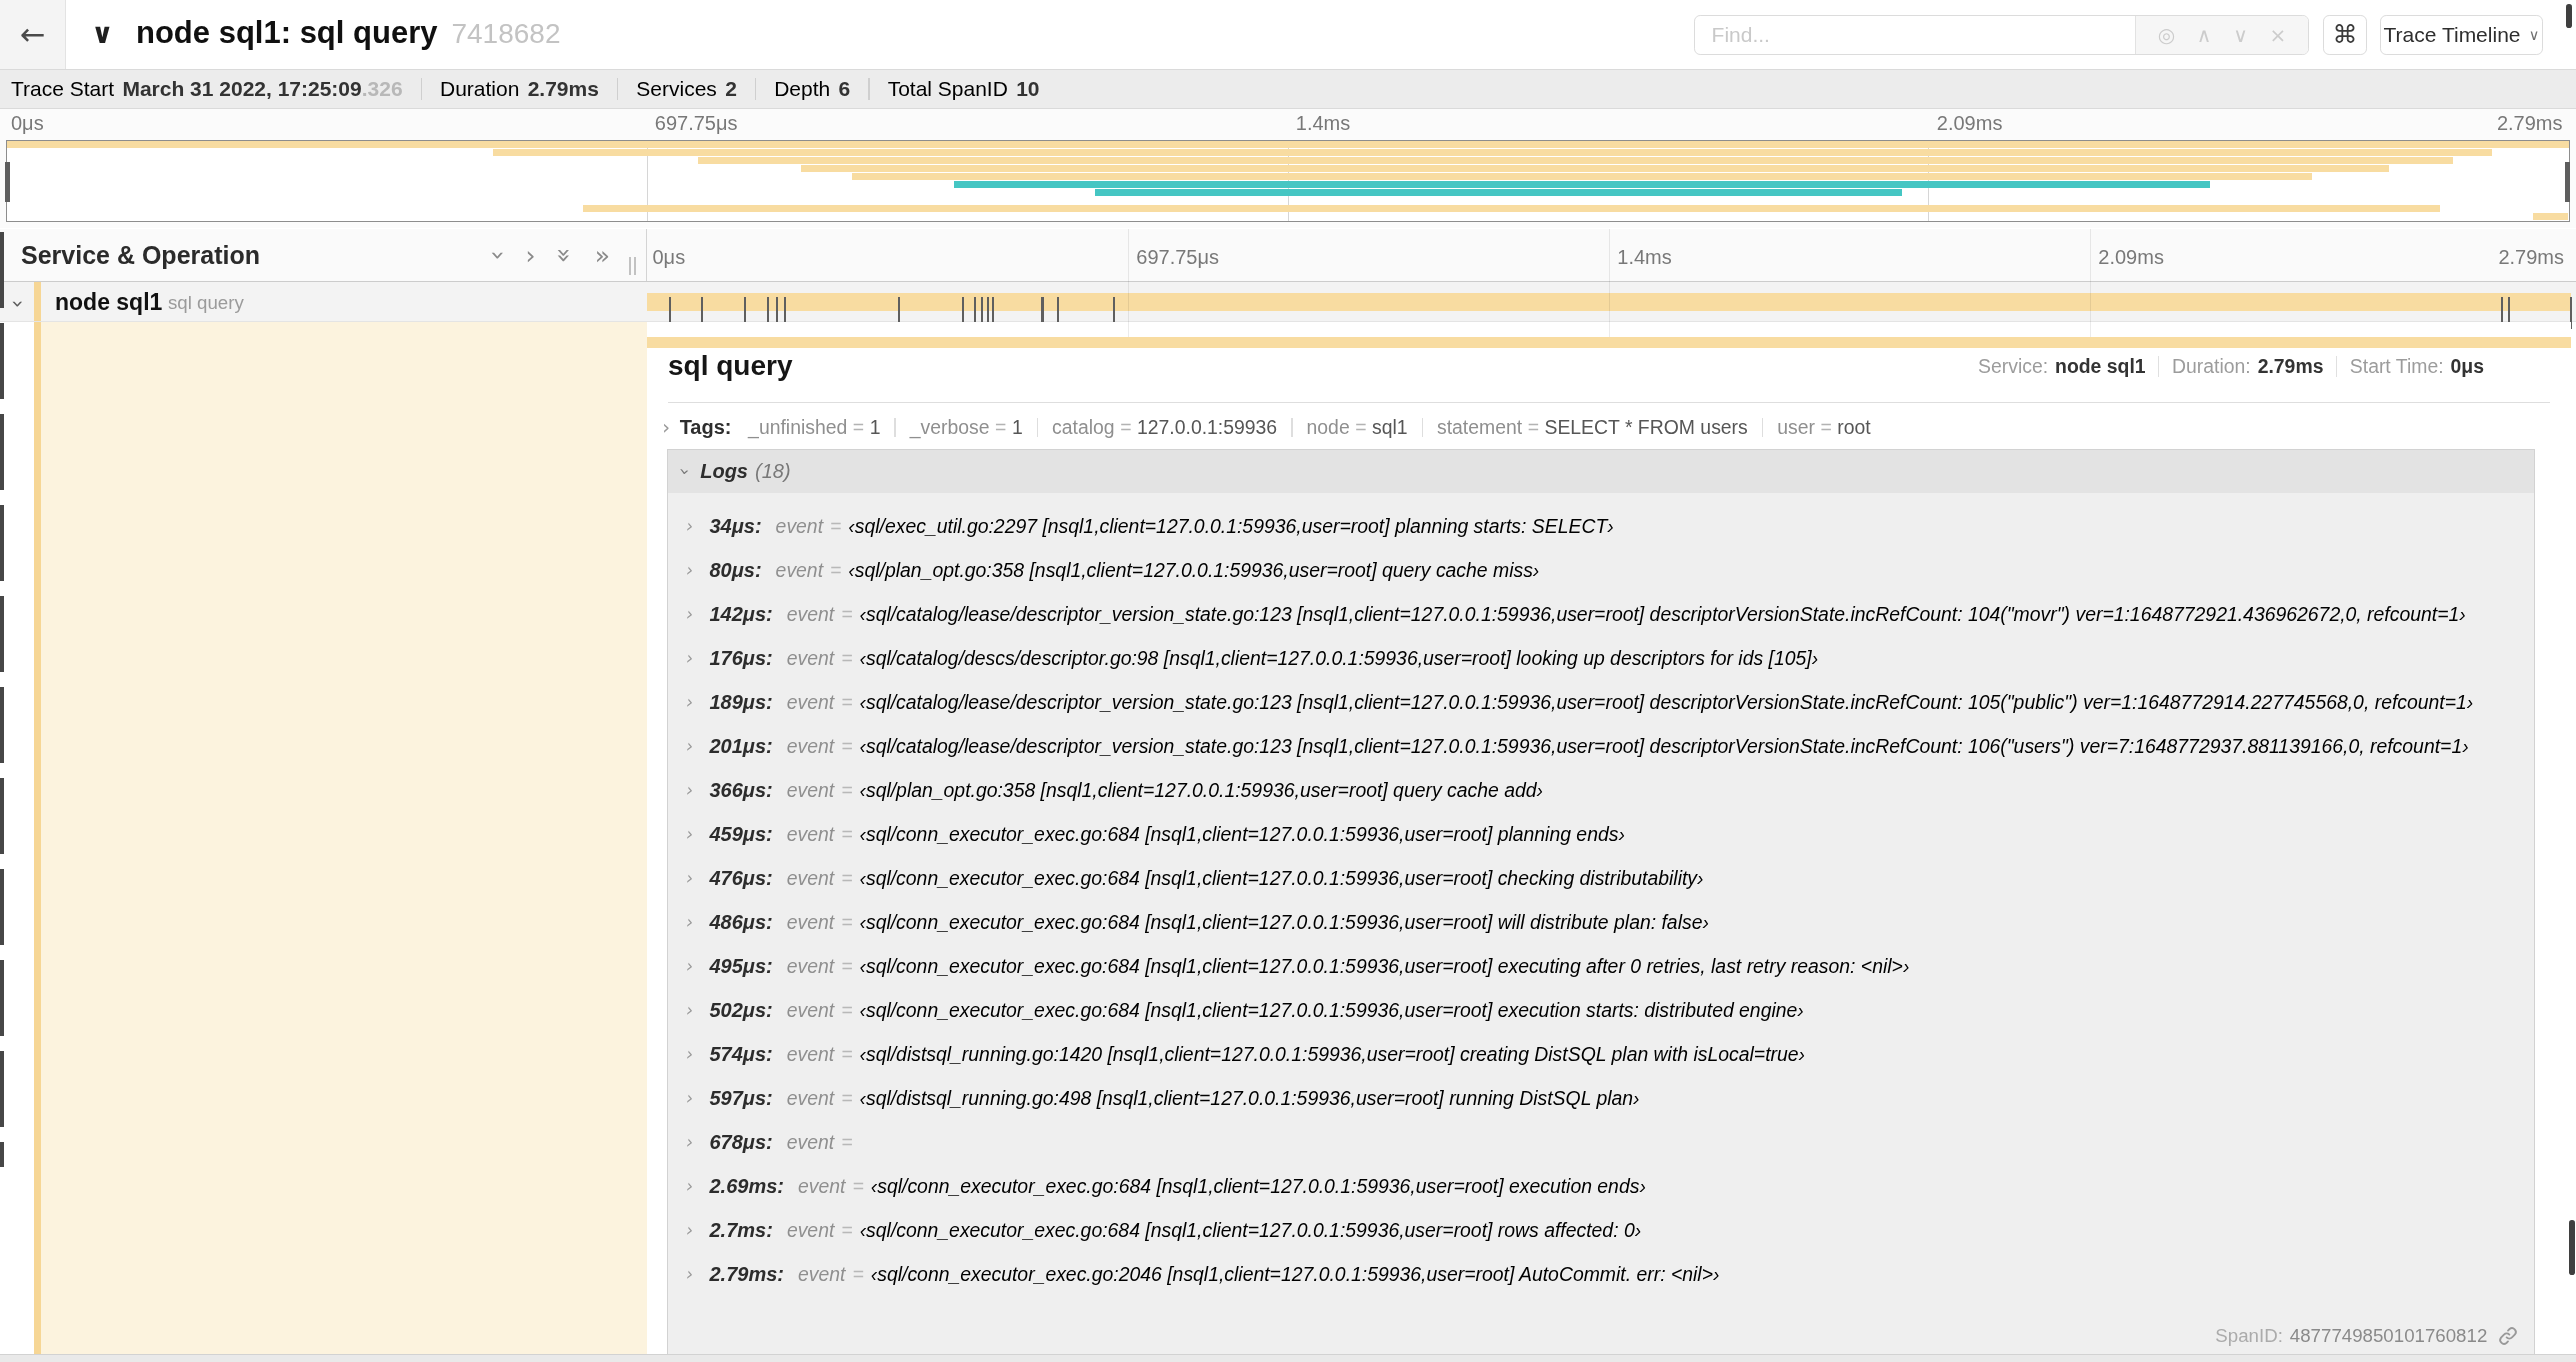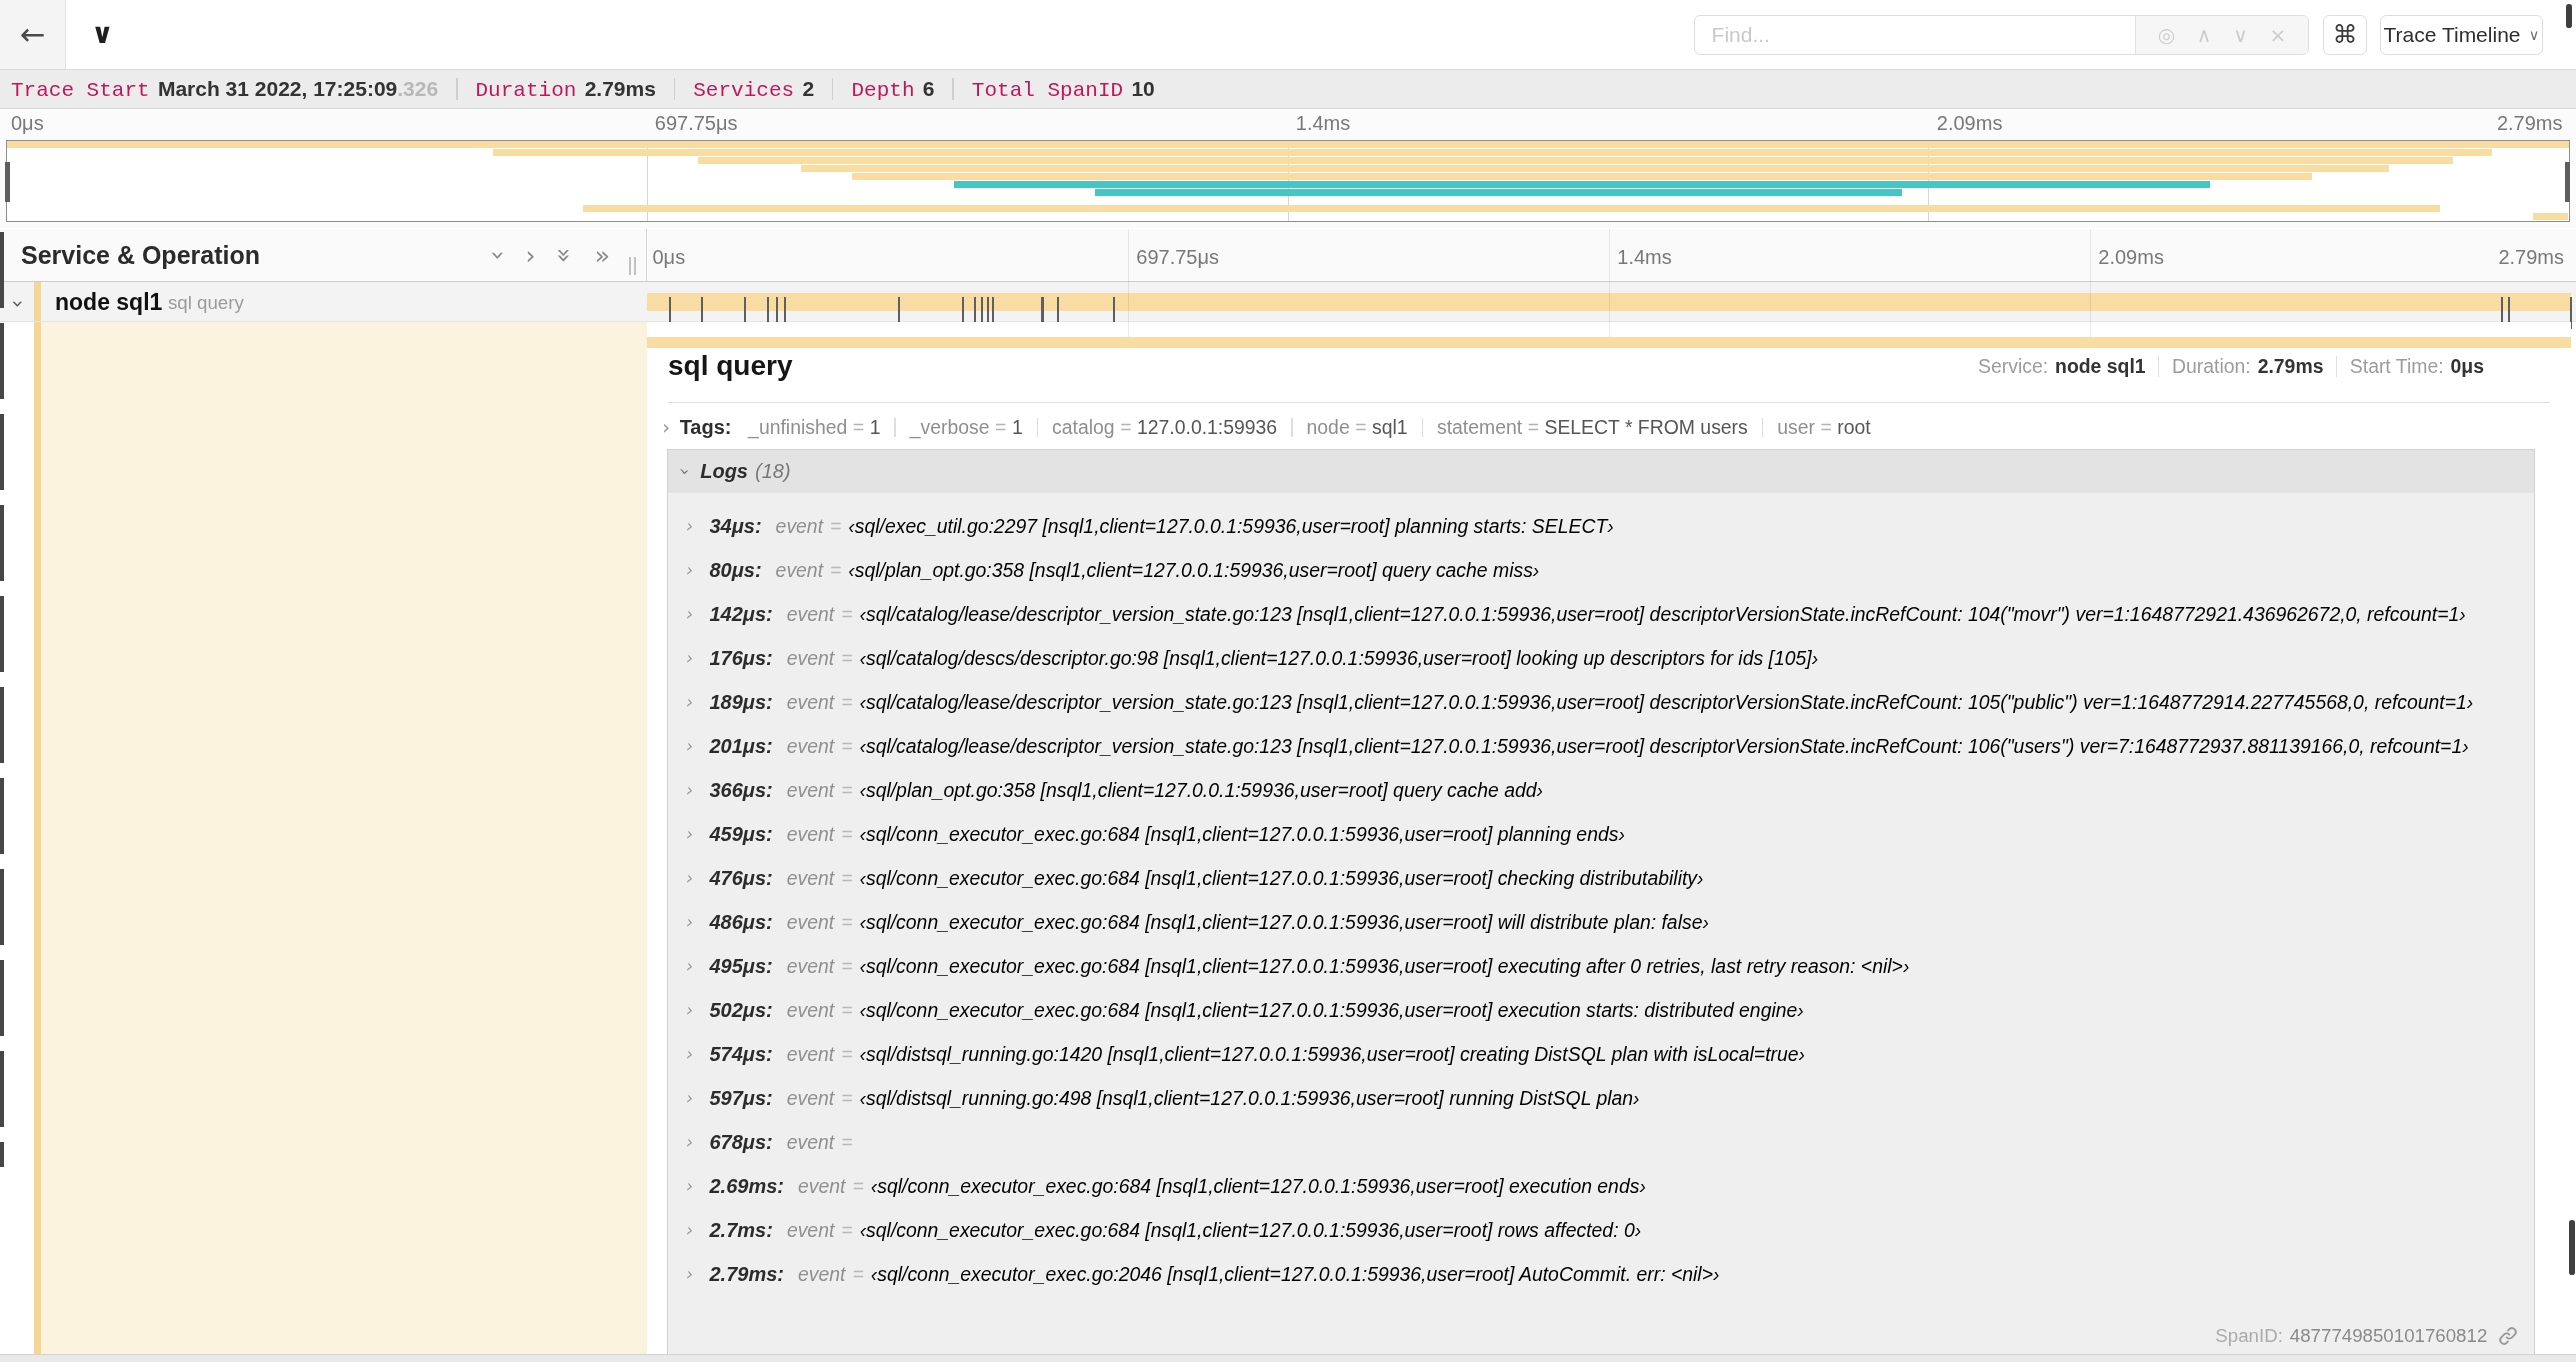--- a/index.html
+++ b/index.html
@@ -32,21 +32,21 @@
     border-radius:6.2px; background:#fff; font-size:21px; color:#2e2e2e; cursor:pointer;
     display:flex; align-items:center; justify-content:center; gap:8.3px; font-family:"Liberation Sans",sans-serif; }
   .view-btn .vchev { font-size:14.5px; color:#6f6f6f; }
   .scroll-mark { position:absolute; background:#3f3f3f; border-radius:2.8px; }
 
   
   .infobar { position:absolute; left:0; top:69px; width:2576px; height:40px; background:#ececec;
     border-top:1.4px solid #dadada; border-bottom:1.4px solid #dadada;
     display:flex; align-items:center; padding-left:11px; font-size:21px; }
   .info-item { display:inline-flex; align-items:baseline; white-space:nowrap; }
-  .info-item .ilab { color:#be185d; margin-right:8.3px;font-family:Liberation Mono, monospace; }
+  .info-item .ilab { color:#000000; margin-right:8.3px; }
   .info-item .ival { color:#333; font-weight:700; }
   .info-item .isuf { color:#b8b8b8; font-weight:700; }
   .infobar .sep { width:1.4px; height:22px; background:#cfcfcf; margin:0 18px; }
 
   
   .minimap { position:absolute; left:0; top:109px; width:2576px; height:119px; background:#fbfbfb; }
   .mm-labels { position:absolute; left:5.5px; top:2.8px; width:2564px; height:25px; }
   .tick-label { position:absolute; top:0; font-size:20px; color:#787878; white-space:nowrap; }
   .mm-canvas { position:absolute; left:5.5px; top:30.5px; width:2564px; height:82px; background:#fff;
     border:1.4px solid #8d8d8d; cursor:crosshair; }
@@ -132,20 +132,21 @@
 
   .bottom-strip { position:absolute; left:0; top:1354px; width:2576px; height:9px; background:#e9e9e9;
     border-top:1.4px solid #d2d2d2; }
 </style>
 </head>
 <body>
 
 <header class="topbar">
   <button class="back-btn glyph"><span>←</span></button>
   <span class="title-chev glyph">∨</span>
+  <h1 class="page-title"><span>node sql1: sql query</span><span class="trace-id">7418682</span></h1>
   <div class="findbox">
     <input placeholder="Find..." style="">
     <div class="find-icons glyph">
       <span>◎</span>
       <span>∧</span>
       <span>∨</span>
       <span>×</span>
     </div>
   </div>
   <button class="kbd-btn glyph">⌘</button>

